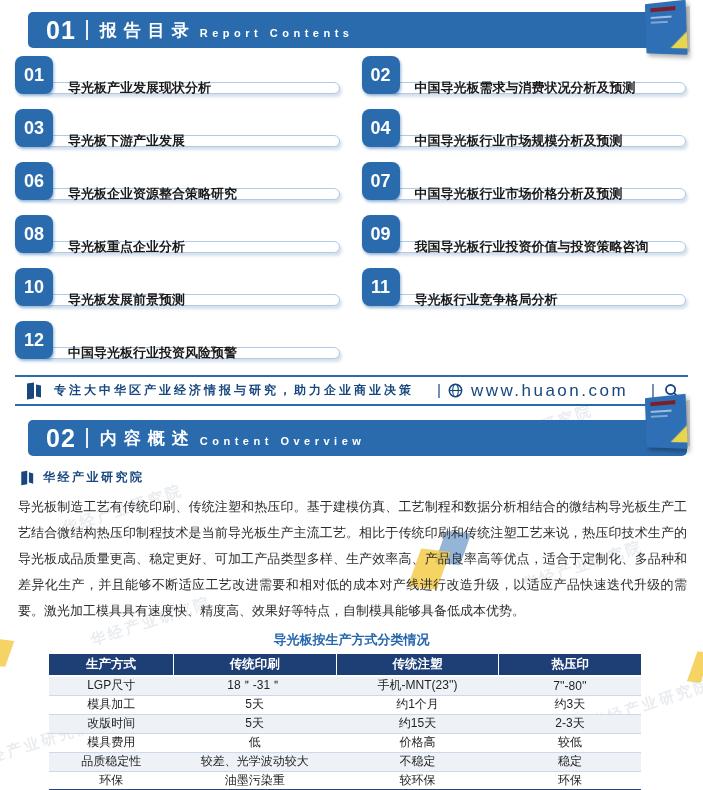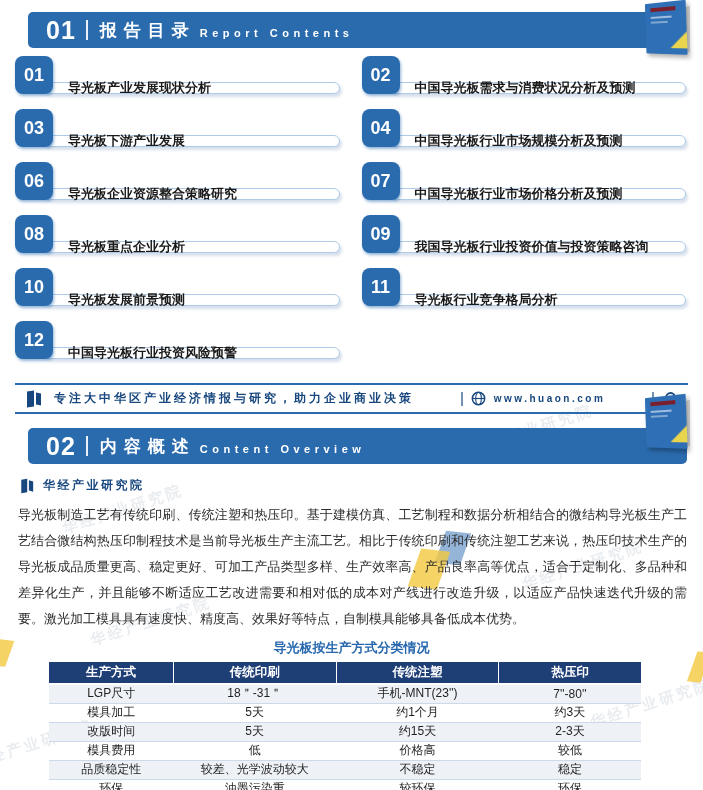--- a/index.html
+++ b/index.html
@@ -57,30 +57,30 @@
   .toc-card {
     flex:1; margin-left:-9px; background:#fff; border:1px solid #afcbe7; border-radius:8px;
     display:flex; align-items:center; padding-left:23px;
     font-size:13px; font-weight:bold; color:#1a1a1a;
     box-shadow:2px 3px 3px rgba(120,150,190,.3);
     margin-top:26px;
   }
 
   
   .tagline {
-    position:relative; z-index:2; margin:24px 15px 0; height:31px;
+    position:relative; z-index:2; margin:16px 15px 0; height:31px;
     border-top:2px solid #2a6bae; border-bottom:2px solid #2a6bae;
     display:flex; align-items:center; justify-content:space-between; padding:0 8px 0 12px;
     color:#17477e;
   }
   .tag-left { display:flex; align-items:center; gap:10px; }
   .tag-text { font-weight:bold; font-size:12px; letter-spacing:3px; }
   .sep { height:14px; border-left:2px solid #17477e; opacity:.6; }
   .tag-mid { display:flex; align-items:center; gap:8px; }
-  .tag-url { font-weight:bold; font-size:10px; letter-spacing:2.5px; }
+  .tag-url { font-weight:normal; font-size:17px; letter-spacing:2.5px; }
   .tag-right { display:flex; align-items:center; gap:10px; }
 
   
   .logo-mark { position:relative; width:17px; height:16px; display:inline-block; }
   .logo-mark i { position:absolute; background:#17477e; }
   .logo-mark .p1 { left:0; top:0; width:7px; height:16px; transform:skewY(-10deg); }
   .logo-mark .p2 { left:9px; top:2px; width:5px; height:12px; transform:skewY(14deg); }
   .logo-mark.small { transform:scale(.85); }
 
   

